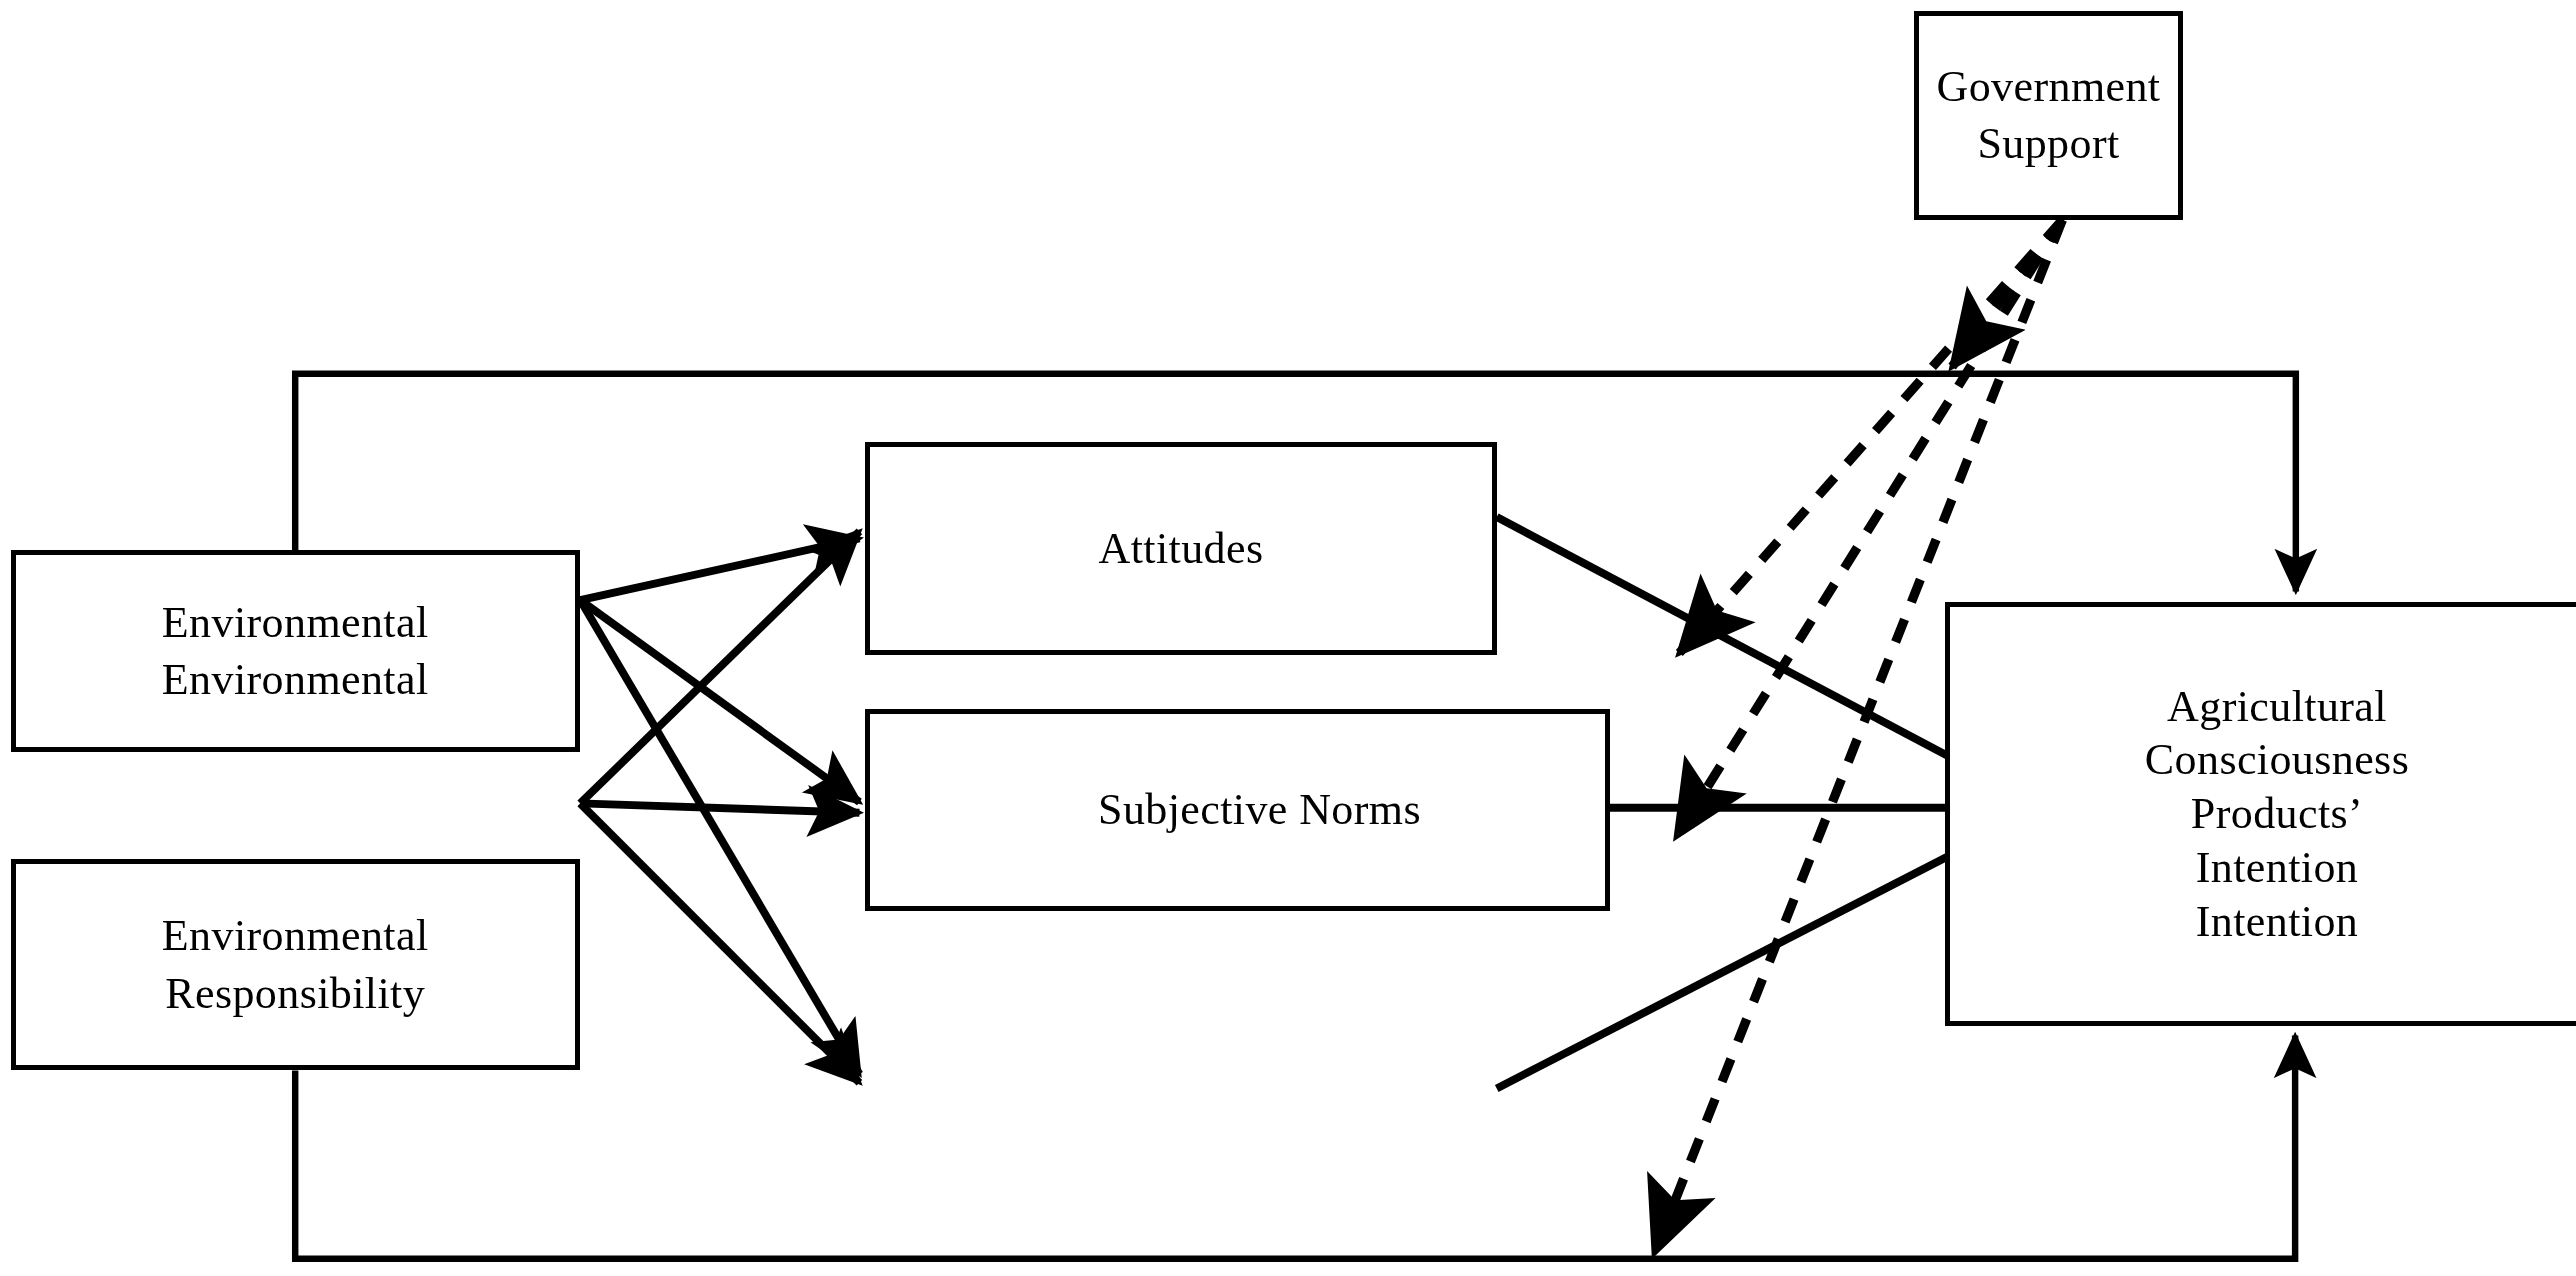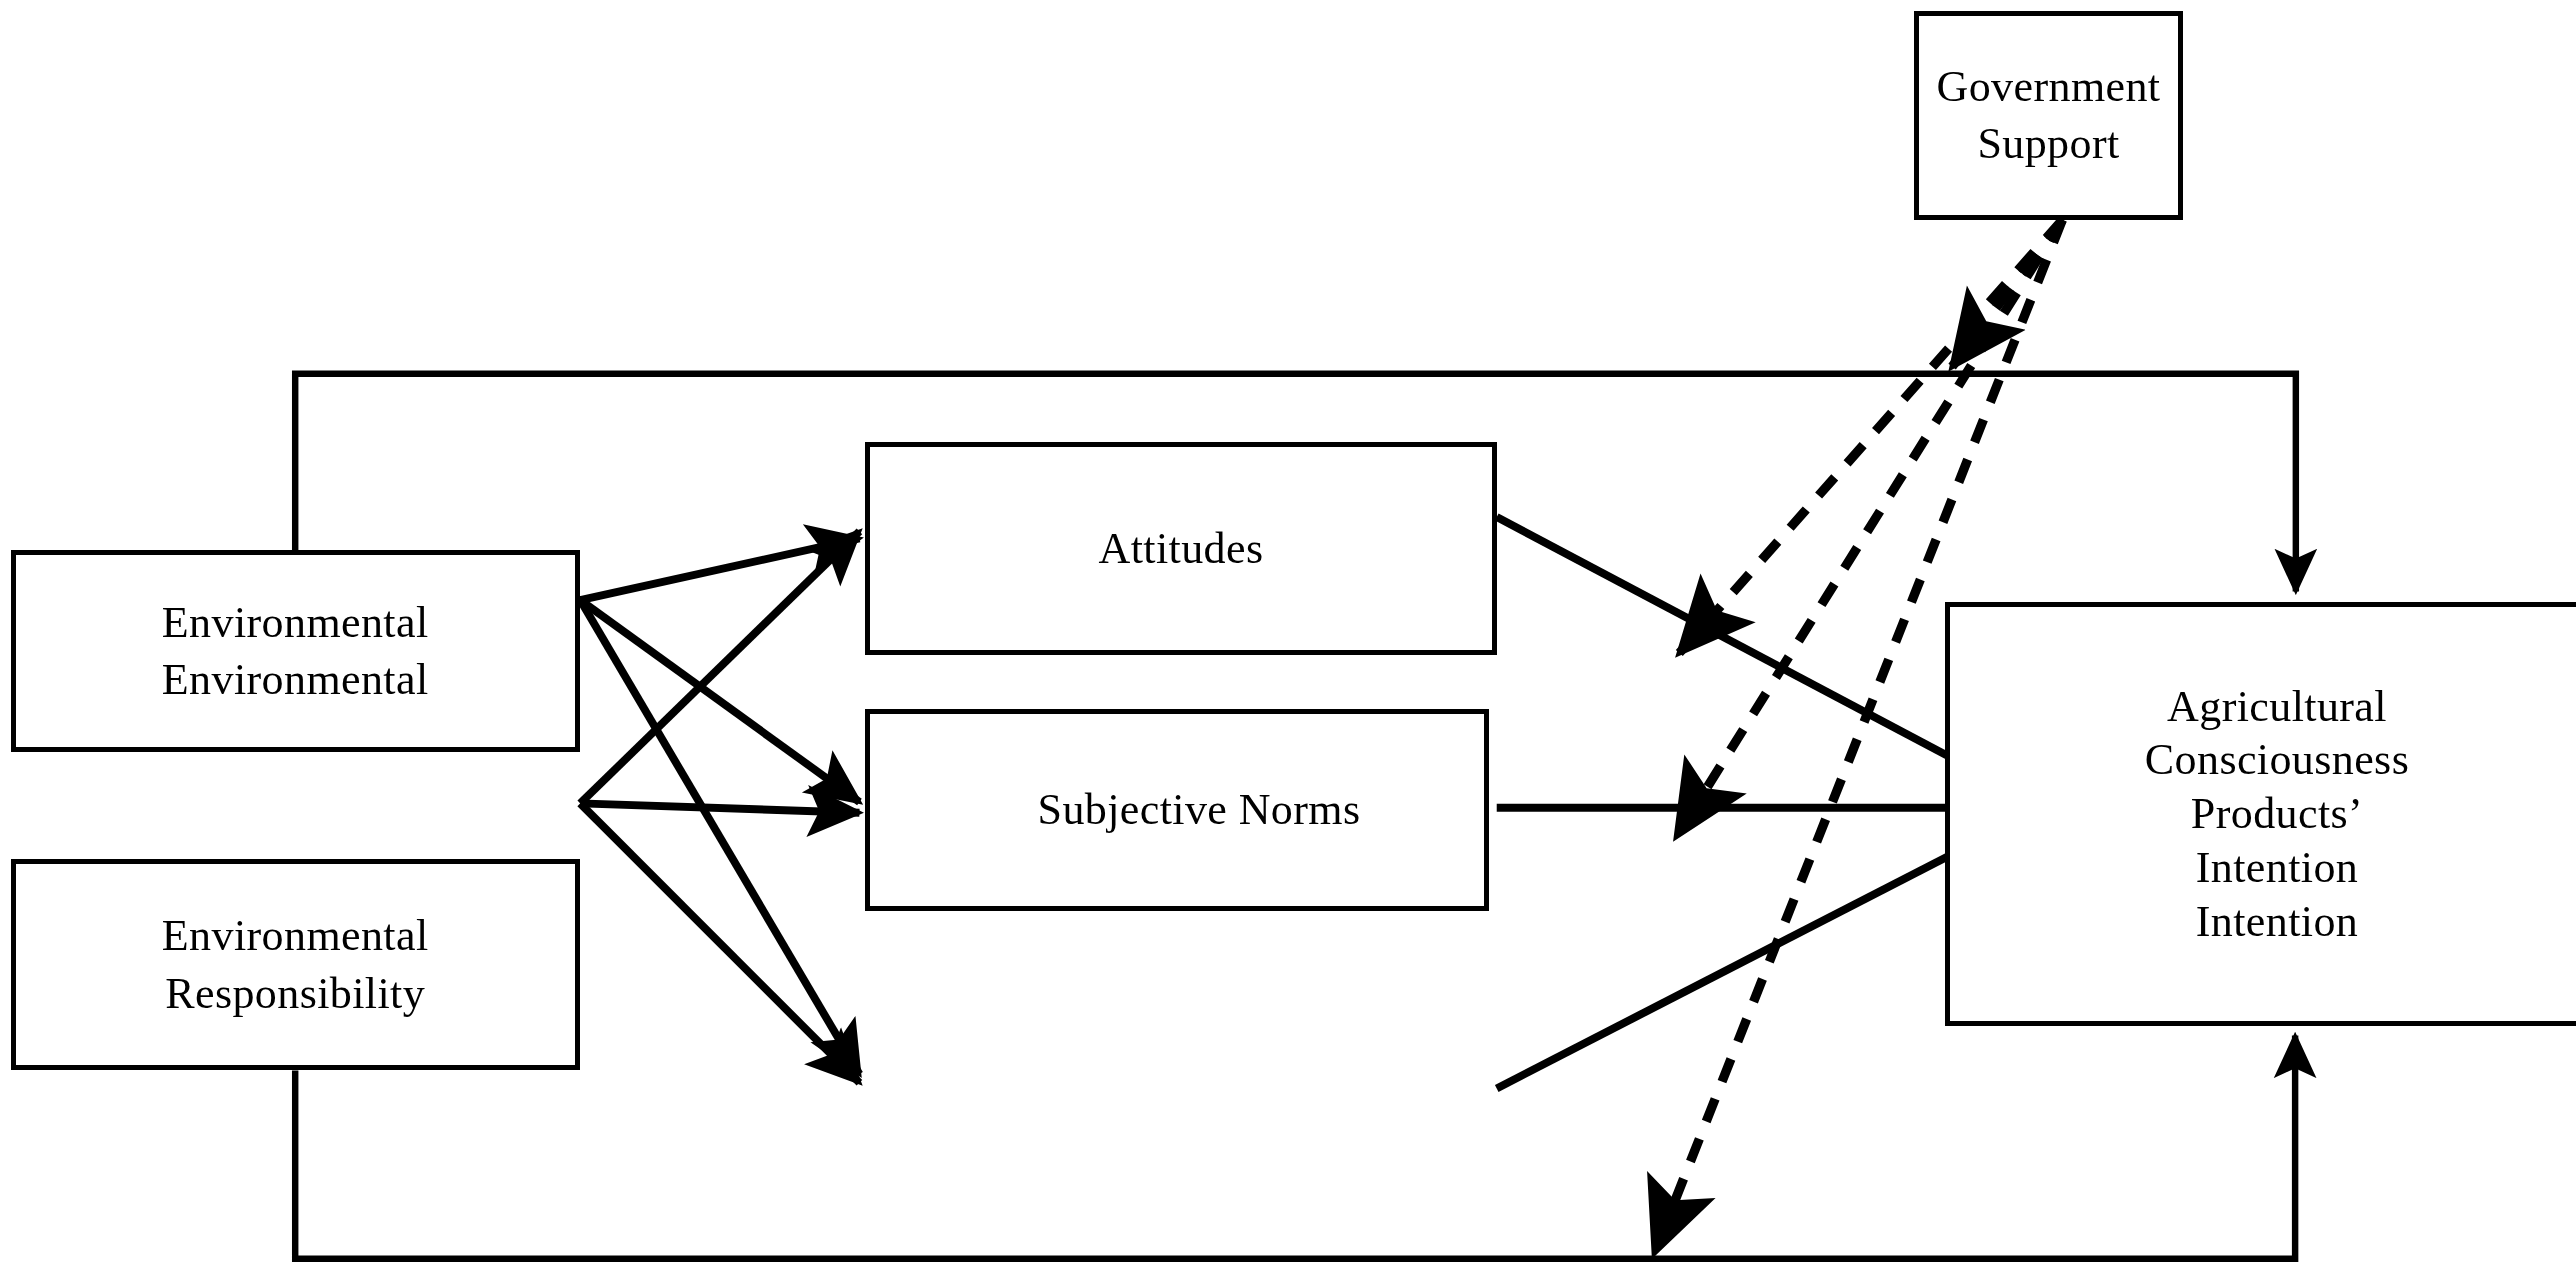--- a/index.html
+++ b/index.html
@@ -41,21 +41,21 @@
     display: block;
     line-height: 1.30;
     font-size: 44px;
     letter-spacing: 0.4px;
     padding: 0 8.6px;
   }
   #node-government-support { left: 1914px; top: 10.7px;   width: 269px; height: 209px; }
   #node-environmental-responsibility { left: 10.7px; top: 550px;  width: 569px; height: 202px; }
   #node-environmental-consciousness  { left: 10.7px; top: 859px; width: 569px; height: 211px; }
   #node-attitudes        { left: 865px; top: 410px;  width: 632px; height: 213px; margin-top: 32px; }
-  #node-subjective-norms { left: 865px; top: 709px;  width: 624px; height: 202px; padding-left: 44px; }
+  #node-subjective-norms { left: 865px; top: 709px;  width: 745px; height: 202px; padding-left: 44px; }
   #node-perceived-behavioural-control { left: 865px; top: 999px; width: 632px; height: 186px; }
   #node-purchase-intention { left: 1945px; top: 602px; width: 664px; height: 424px; }
   #node-purchase-intention .label { line-height: 1.22; }
 </style>
 </head>
 <body>
 
 <div id="canvas">
 
   <svg id="wires" viewBox="0 0 3597 1782" xmlns="http://www.w3.org/2000/svg">

